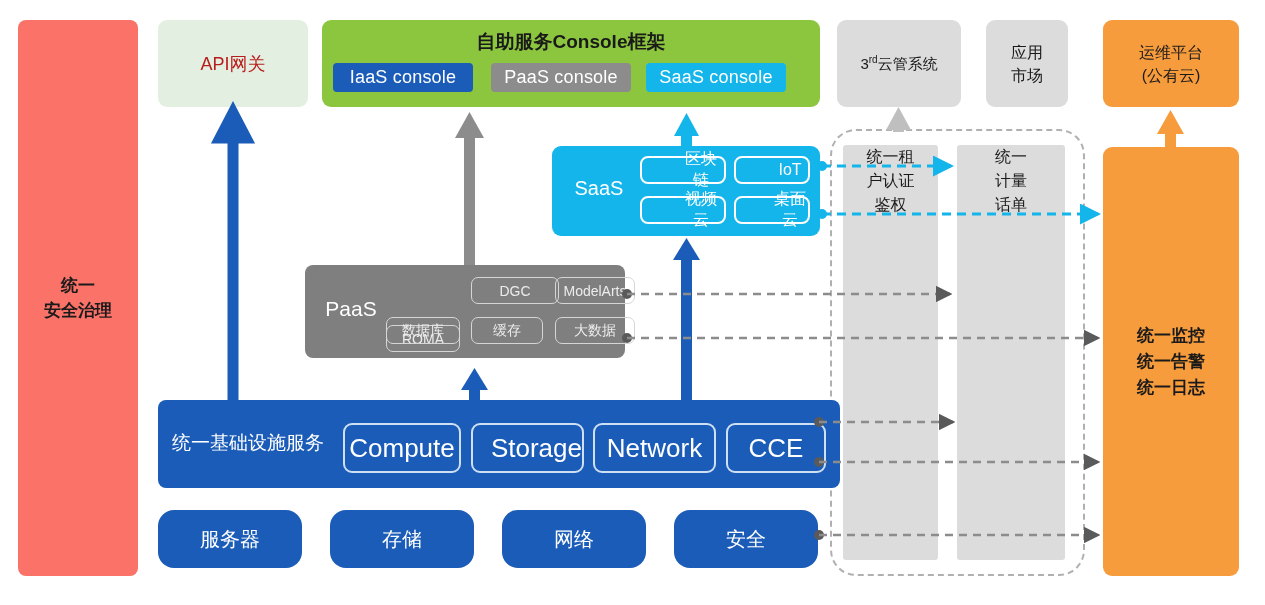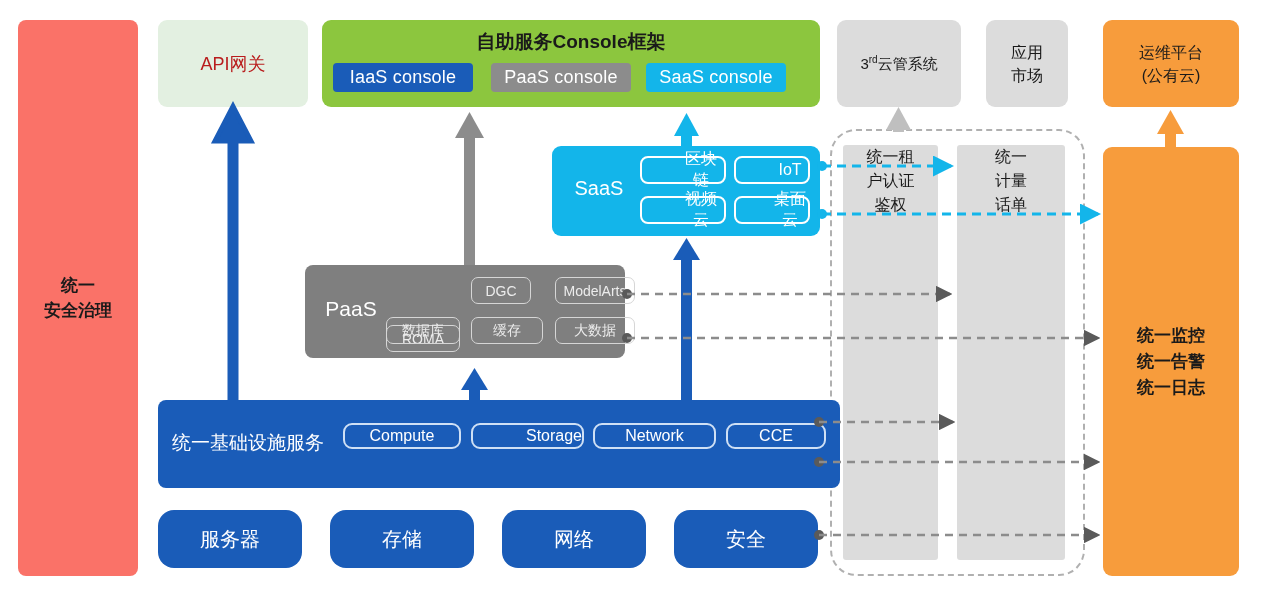--- a/index.html
+++ b/index.html
@@ -110,36 +110,36 @@
     left:305px;top:265px;width:320px;height:93px;
     background:#7f7f7f;border-radius:8px;display:block;
   }
   #paas-label{position:absolute;left:10px;top:32px;width:72px;text-align:center;color:#ffffff;font-size:21px;}
   .paas-item{
     position:absolute;height:27px;border:1px solid #d6d6d6;border-radius:7px;
     display:flex;align-items:center;justify-content:center;
     color:#ececec;font-size:14px;box-sizing:border-box;
   }
   #paas-roma{left:81px;top:12px;width:74px;margin-top:48px;}
-  #paas-dgc{left:166px;top:12px;width:60px;align-items:center;}
+  #paas-dgc{left:166px;top:12px;width:88px;align-items:center;}
   #paas-modelarts{left:250px;top:12px;width:80px;}
   #paas-db{left:81px;top:52px;width:74px;}
   #paas-cache{left:166px;top:52px;width:72px;}
   #paas-bigdata{left:250px;top:52px;width:80px;}
 
   
   #infra-bar{
     left:158px;top:400px;width:682px;height:88px;
     background:#1a5cb8;border-radius:8px;display:block;
   }
   #infra-label{position:absolute;left:14px;top:30px;color:#ffffff;font-size:19px;}
   .infra-item{
-    position:absolute;top:23px;height:26px;border:2px solid #cfe0f5;border-radius:9px;
-    display:flex;align-items:center;justify-content:center;
-    color:#ffffff;font-size:16px;box-sizing:border-box;
+    position:absolute;top:23px;height:50px;border:2px solid #cfe0f5;border-radius:9px;
+    display:flex;align-items:center;justify-content:center;
+    color:#ffffff;font-size:26px;box-sizing:border-box;
   }
   #infra-compute{left:185px;width:118px;}
   #infra-storage{left:313px;width:113px;justify-content:flex-end;}
   #infra-network{left:435px;width:123px;}
   #infra-cce{left:568px;width:100px;}
 
   
   .bottom-box{
     position:absolute;top:510px;height:58px;border-radius:16px;background:#1a5cb8;
     display:flex;align-items:center;justify-content:center;

